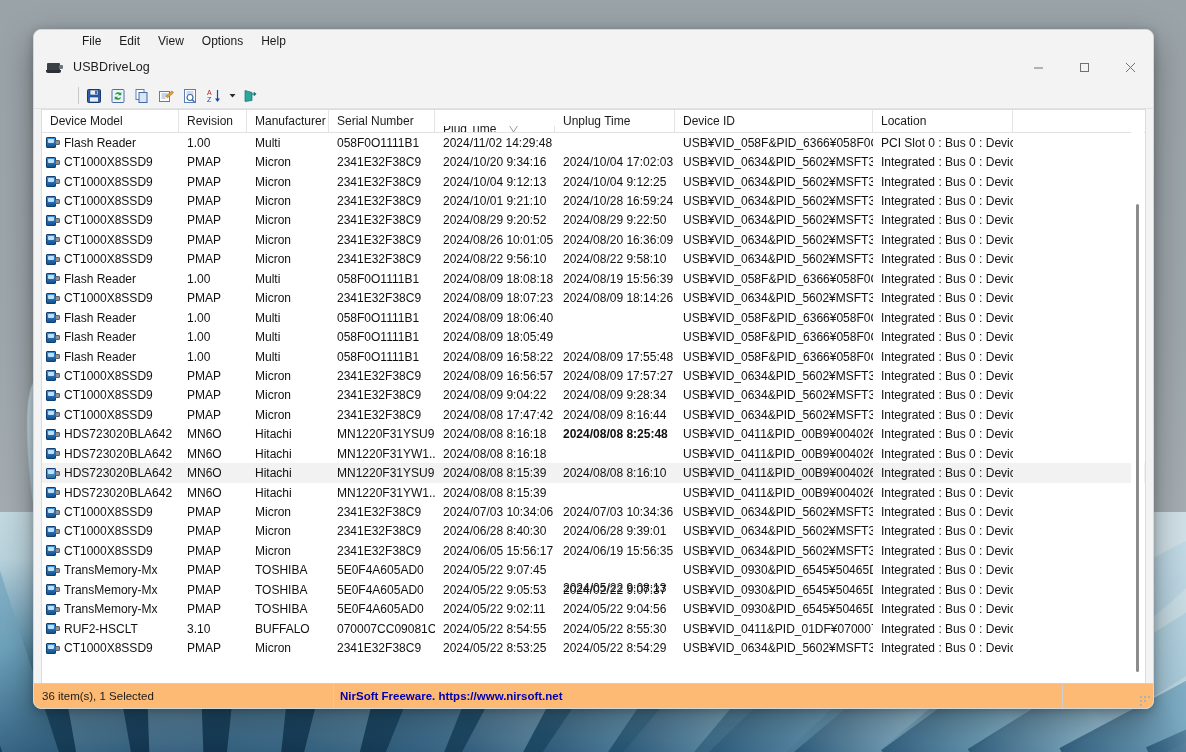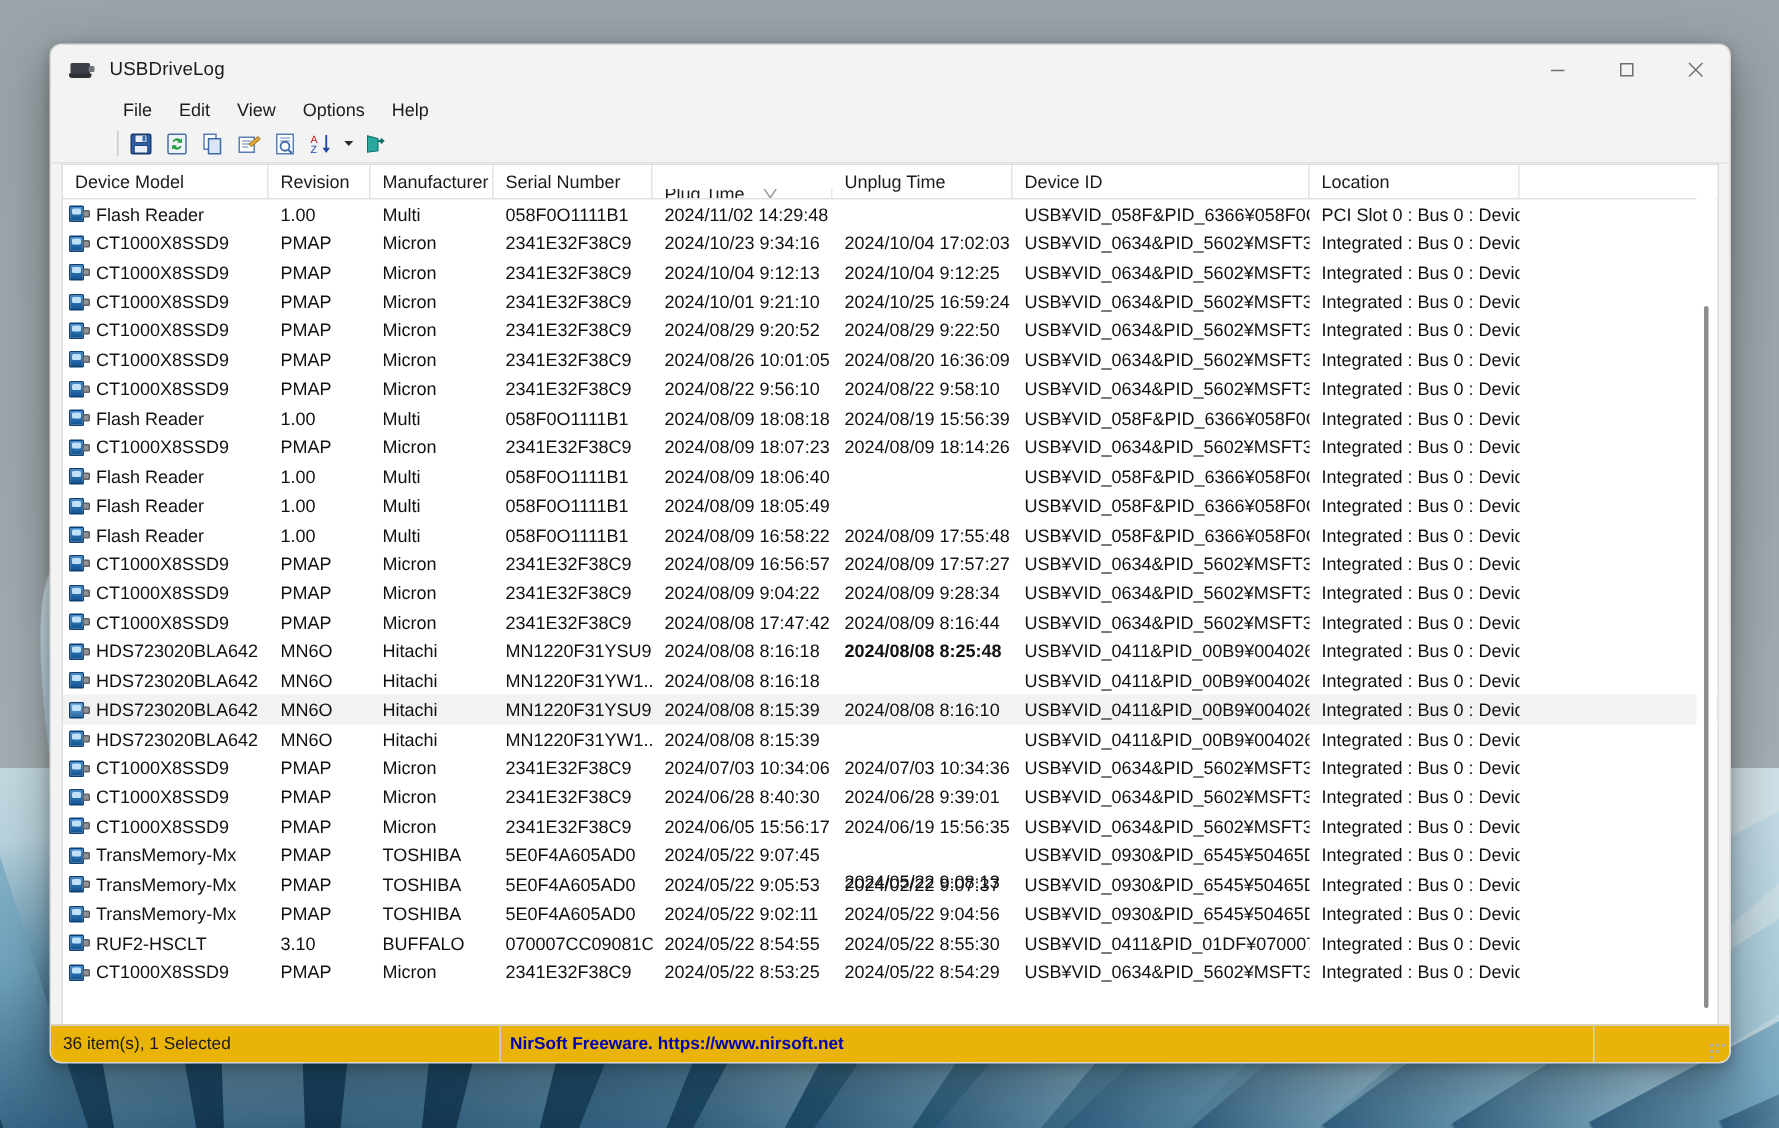--- a/index.html
+++ b/index.html
@@ -78,21 +78,21 @@
   .devicon .b{position:absolute;left:0;top:0;width:10px;height:11px;background:linear-gradient(180deg,#3f8fd6,#14538f);border-radius:1px;border:1px solid #0d3f73;box-sizing:border-box;}
   .devicon .s{position:absolute;left:2px;top:2px;width:6px;height:4px;background:#bfe0f7;border-radius:1px;}
   .devicon .p{position:absolute;left:9px;top:3px;width:5px;height:5px;background:#8d9199;border-radius:1px;border:1px solid #5e6268;box-sizing:border-box;}
   .devicon.sel .b{background:linear-gradient(180deg,#6fb2e6,#2a6aa5);}
 
   
   #vscroll{position:absolute;right:1px;top:22px;bottom:0;width:13px;background:#ffffff;}
   #vthumb{position:absolute;left:5px;width:3px;top:72px;height:468px;background:#8c8c8c;border-radius:2px;}
 
   
-  #statusbar{height:24px;min-height:24px;background:#eab308;border-top:1px solid #cfcfcf;display:flex;align-items:center;
+  #statusbar{height:24px;min-height:24px;background:#fdba74;border-top:1px solid #cfcfcf;display:flex;align-items:center;
              margin:0 0 0 0;position:relative;}
   #st1{width:300px;box-sizing:border-box;padding-left:8px;font-size:11.5px;color:#1b1b1b;border-right:1px solid #cfcfcf;height:100%;display:flex;align-items:center;}
   #st2{flex:1;box-sizing:border-box;display:flex;align-items:center;justify-content:flex-start;padding-left:6px;border-right:1px solid #cfcfcf;height:100%;}
   #st2 a{font-size:11.5px;color:#0000b0;font-weight:bold;text-decoration:none;}
   #st3{width:90px;height:100%;display:flex;align-items:flex-end;justify-content:flex-end;padding:0 3px 2px 0;box-sizing:border-box;}
   .grip{width:11px;height:11px;position:relative;}
   .grip i{position:absolute;width:2px;height:2px;background:#b0b0b0;}
 </style>
 </head>
 <body>
@@ -114,20 +114,28 @@
       <div class="ray" style="left: 785px; transform: rotate(50deg) scaleY(1.37); background: linear-gradient(rgb(221, 235, 241) 0%, rgb(156, 195, 214) 70%, rgb(43, 88, 120) 100%); opacity: 0.92;"></div>
       <div class="ray" style="left: 870px; transform: rotate(54deg) scaleY(1.35); background: linear-gradient(rgb(203, 224, 233) 0%, rgb(129, 176, 199) 70%, rgb(43, 88, 120) 100%); opacity: 0.92;"></div>
       <div class="ray" style="left: 955px; transform: rotate(58deg) scaleY(1.39); background: linear-gradient(rgb(216, 232, 238) 0%, rgb(146, 188, 208) 70%, rgb(43, 88, 120) 100%); opacity: 0.92;"></div>
       <div class="ray" style="left: 1045px; transform: rotate(62deg) scaleY(1.33); background: linear-gradient(rgb(198, 220, 231) 0%, rgb(118, 167, 193) 70%, rgb(43, 88, 120) 100%); opacity: 0.92;"></div>
       <div class="ray" style="left: 1130px; transform: rotate(66deg) scaleY(1.37); background: linear-gradient(rgb(226, 238, 243) 0%, rgb(160, 198, 216) 70%, rgb(43, 88, 120) 100%); opacity: 0.92;"></div>
     </div>
 </div>
 
 <div id="win">
 
+  <div id="menubar">
+    <div class="mi">File</div>
+    <div class="mi">Edit</div>
+    <div class="mi">View</div>
+    <div class="mi">Options</div>
+    <div class="mi">Help</div>
+  </div>
+
   <div id="titlebar">
     <div id="app-icon">
       <div class="body"></div>
         <div class="plug"></div>
         <div class="base"></div>
     </div>
     <div id="title-text">USBDriveLog</div>
     <div id="wincontrols">
       <div class="wc">
         <svg width="11" height="11" viewBox="0 0 11 11">
@@ -141,28 +149,20 @@
       </div>
       <div class="wc close">
         <svg width="11" height="11" viewBox="0 0 11 11">
             <line x1="1" y1="1" x2="10" y2="10" stroke="#707070" stroke-width="1"></line>
             <line x1="10" y1="1" x2="1" y2="10" stroke="#707070" stroke-width="1"></line>
           </svg>
       </div>
     </div>
   </div>
 
-  <div id="menubar">
-    <div class="mi">File</div>
-    <div class="mi">Edit</div>
-    <div class="mi">View</div>
-    <div class="mi">Options</div>
-    <div class="mi">Help</div>
-  </div>
-
   <div id="toolbar">
     <div class="tbsep"></div>
 
     <div class="tbbtn">
       <svg width="16" height="16" viewBox="0 0 16 16">
         <rect x="1.5" y="1.5" width="13" height="13" rx="1" fill="#2f5fa8" stroke="#163a6e"></rect>
         <rect x="4" y="2" width="8" height="5" fill="#e9eef6" stroke="#163a6e" stroke-width=".6"></rect>
         <rect x="9" y="2.6" width="2" height="3.6" fill="#3a6bb5"></rect>
         <rect x="3.5" y="9" width="9" height="5" fill="#e9eef6" stroke="#163a6e" stroke-width=".6"></rect>
       </svg>
@@ -278,21 +278,21 @@
             <span class="devicon">
               <span class="b"></span>
               <span class="s"></span>
               <span class="p"></span>
             </span>
             <span>CT1000X8SSD9</span>
           </div>
           <div class="cell" style="width: 68px;">PMAP</div>
           <div class="cell" style="width: 82px;">Micron</div>
           <div class="cell" style="width: 106px;">2341E32F38C9</div>
-          <div class="cell" style="width: 120px;">2024/10/23 9:34:16</div>
+          <div class="cell" style="width: 120px;">2024/10/20 9:34:16</div>
           <div class="cell" style="width: 120px;">2024/10/04 17:02:03</div>
           <div class="cell" style="width: 198px;">USB¥VID_0634&amp;PID_5602¥MSFT30...</div>
           <div class="cell" style="width: 140px;">Integrated : Bus 0 : Devic</div>
         </div>
         <div class="row">
           <div class="cell first" style="width: 137px;">
             <span class="devicon">
               <span class="b"></span>
               <span class="s"></span>
               <span class="p"></span>
@@ -313,21 +313,21 @@
               <span class="b"></span>
               <span class="s"></span>
               <span class="p"></span>
             </span>
             <span>CT1000X8SSD9</span>
           </div>
           <div class="cell" style="width: 68px;">PMAP</div>
           <div class="cell" style="width: 82px;">Micron</div>
           <div class="cell" style="width: 106px;">2341E32F38C9</div>
           <div class="cell" style="width: 120px;">2024/10/01 9:21:10</div>
-          <div class="cell" style="width: 120px;">2024/10/25 16:59:24</div>
+          <div class="cell" style="width: 120px;">2024/10/28 16:59:24</div>
           <div class="cell" style="width: 198px;">USB¥VID_0634&amp;PID_5602¥MSFT30...</div>
           <div class="cell" style="width: 140px;">Integrated : Bus 0 : Devic</div>
         </div>
         <div class="row">
           <div class="cell first" style="width: 137px;">
             <span class="devicon">
               <span class="b"></span>
               <span class="s"></span>
               <span class="p"></span>
             </span>

